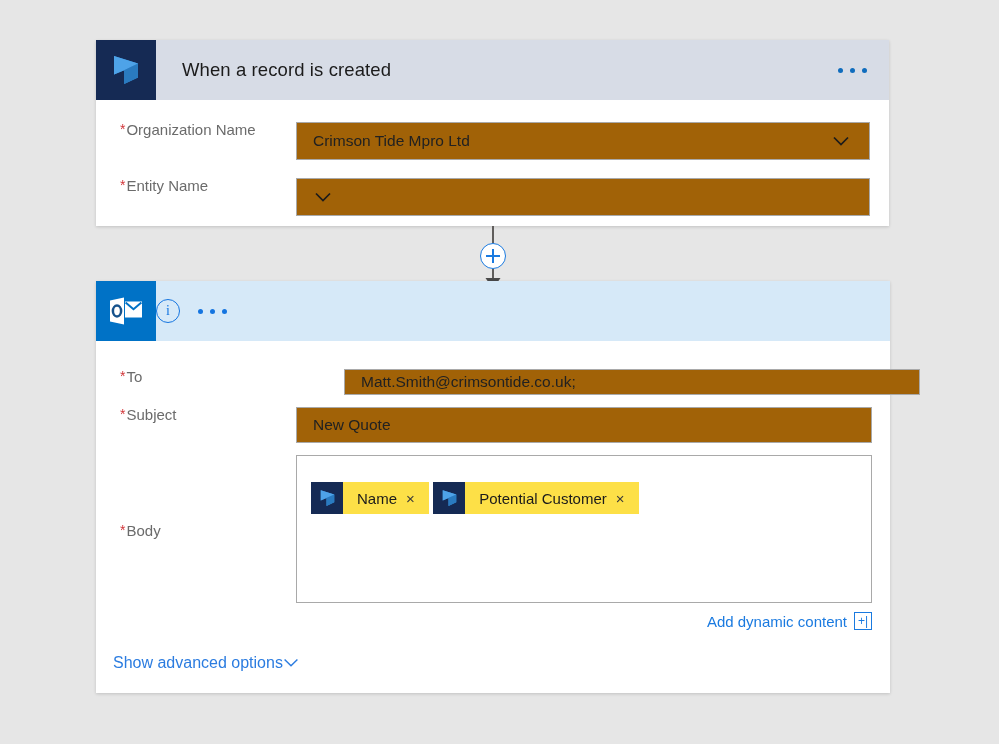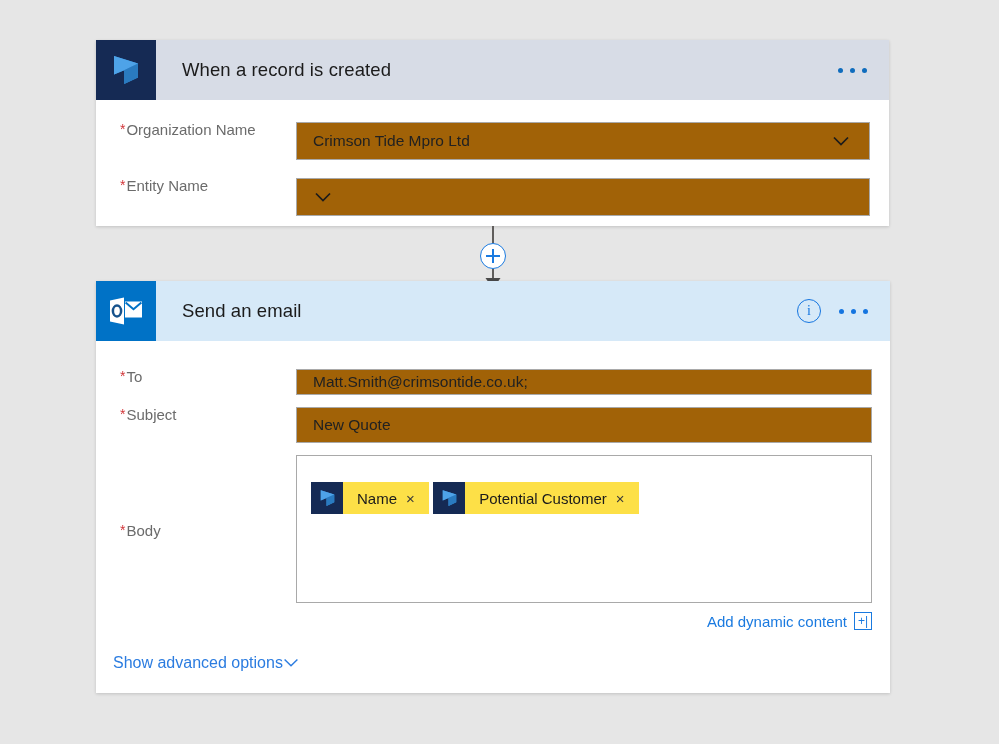--- a/index.html
+++ b/index.html
@@ -298,34 +298,33 @@
       <div class="icon-tile outlook">
         <svg class="outlook-glyph" width="34" height="30" viewBox="0 0 34 30" aria-hidden="true">
 
           <path d="M1 4.4 L15 1.6 L15 28.4 L1 25.6 Z" fill="#ffffff"></path>
           <ellipse cx="8" cy="15" rx="4.1" ry="5.4" fill="none" stroke="#16528c" stroke-width="2.5"></ellipse>
 
           <rect x="16" y="5.5" width="17" height="16" fill="#ffffff"></rect>
           <polyline points="16.6,6.4 24.5,13.2 32.4,6.4" fill="none" stroke="#0072c6" stroke-width="2"></polyline>
         </svg>
       </div>
-      <div class="card-header-title">Send an email</div>
       <div class="card-header-actions">
         <div class="info-icon">i</div>
         <div class="dots blue">
           <span></span>
             <span></span>
             <span></span>
         </div>
       </div>
     </div>
 
     <div class="card-body">
 
-      <div class="form-row" style="margin-top:28px;">
+      <div class="form-row" style="margin-top:28px;gap:48px;">
         <div class="field-label">
           <span class="req">*</span><span>To</span>
         </div>
         <div class="field-control" style="width:576px; flex:0 0 576px;">
           <div class="input-box" style="height:26px;">
             <span class="value">Matt.Smith@crimsontide.co.uk;</span>
           </div>
         </div>
       </div>
 

